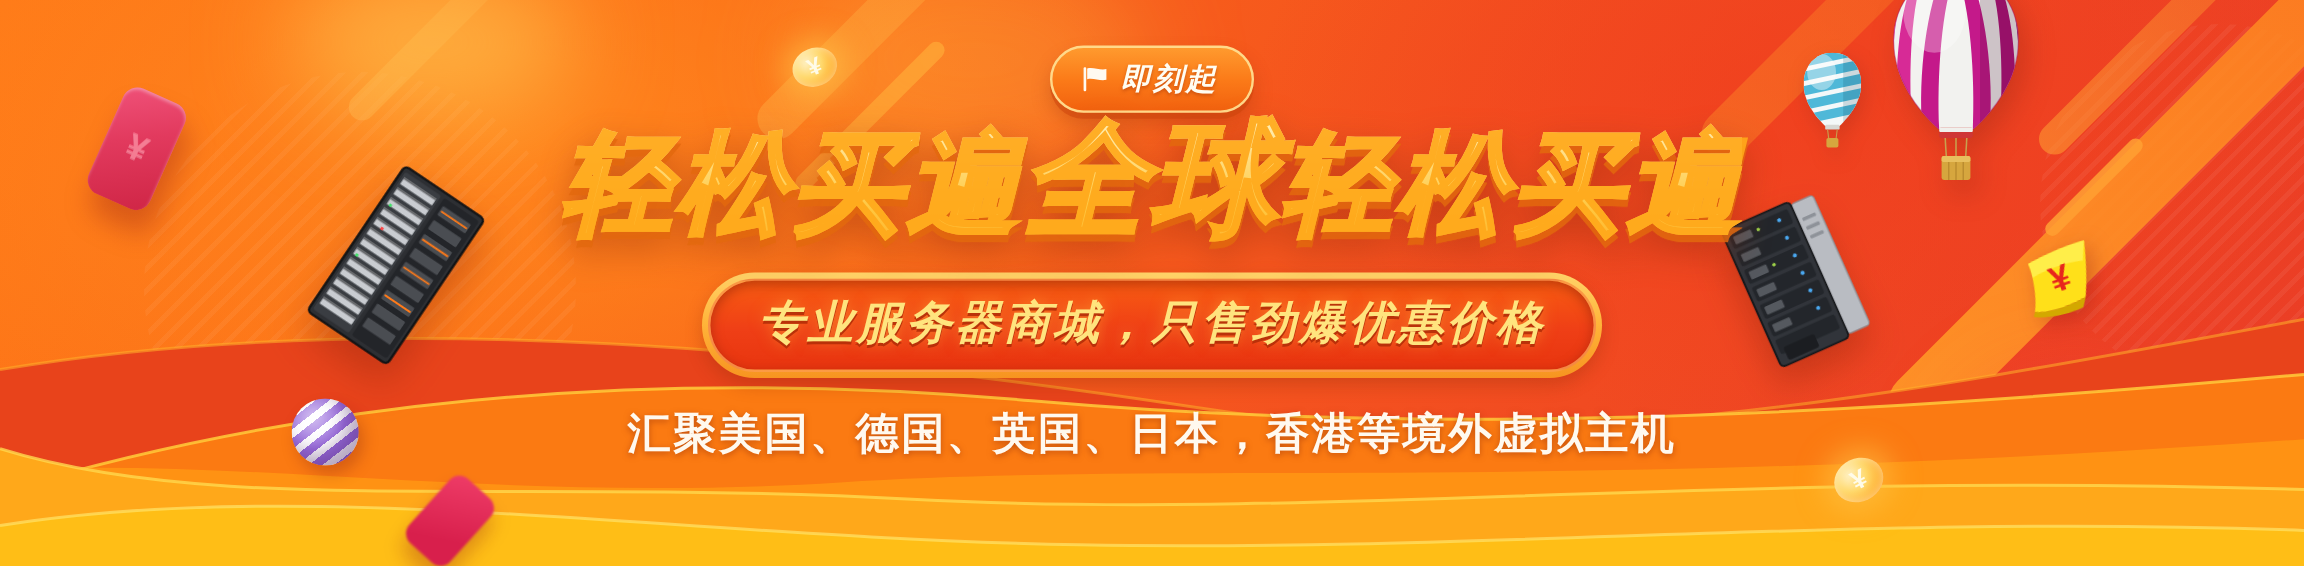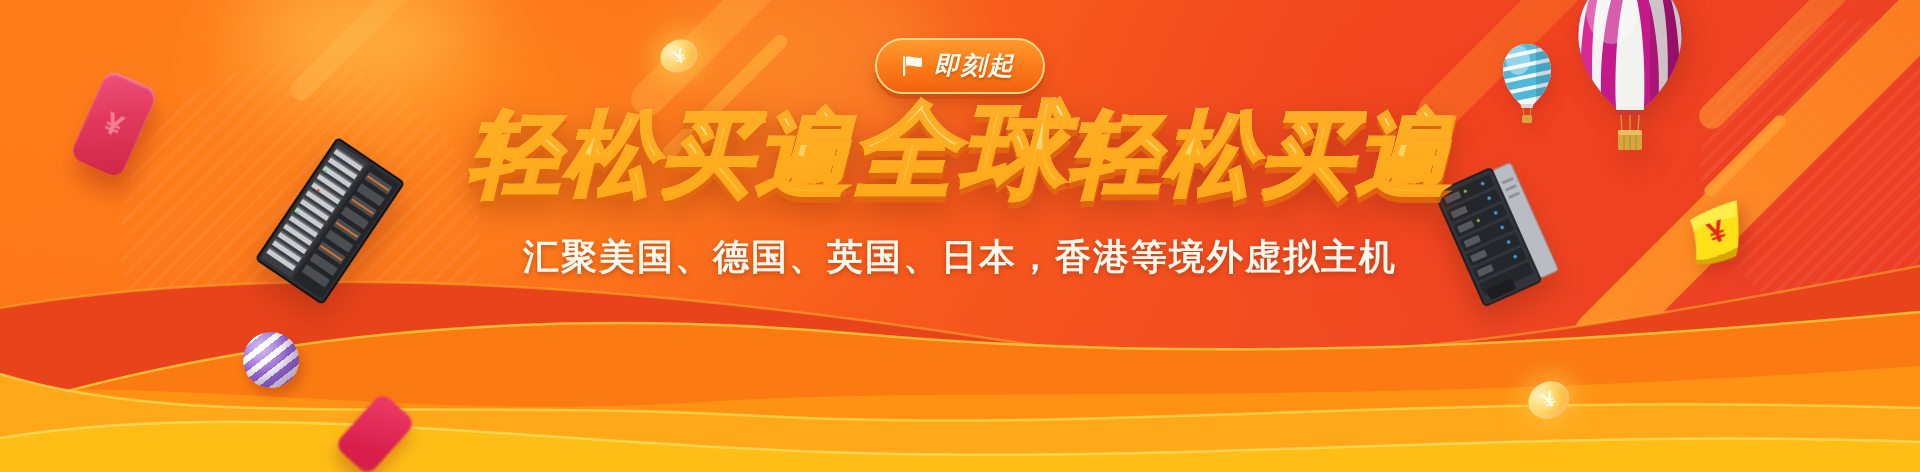--- a/index.html
+++ b/index.html
@@ -473,17 +473,22 @@
           <path d="M5,2 C10,0.5 16,4 21,2.5 L21,11.5 C16,13 10,9.5 5,11 Z" fill="#fffaf0"></path>
         </svg>
         <span class="badge-label">即刻起</span>
       </div>
     </div>
 
     <div class="title">
       <span>轻松买遍</span><span class="big">全球</span><span>轻松买遍</span>
     </div>
 
+    <div class="pill-outer">
+      <div class="pill-inner">
+        <div class="pill-text">专业服务器商城，只售劲爆优惠价格</div>
+      </div>
+    </div>
 
     <div class="caption">汇聚美国、德国、英国、日本，香港等境外虚拟主机</div>
 
   </div>
 </div>
 
 </body></html>

